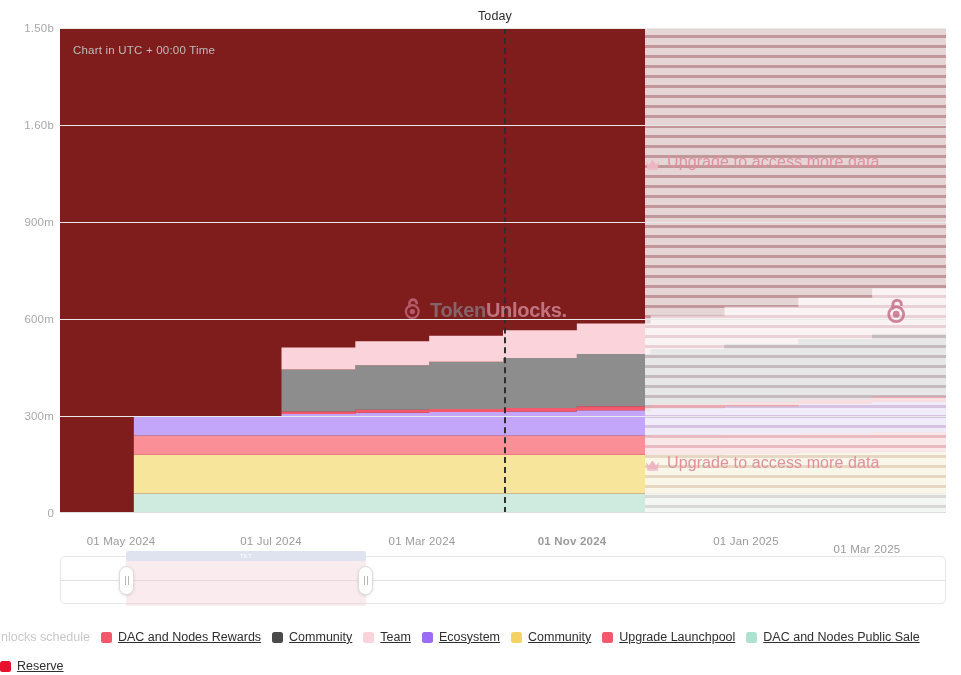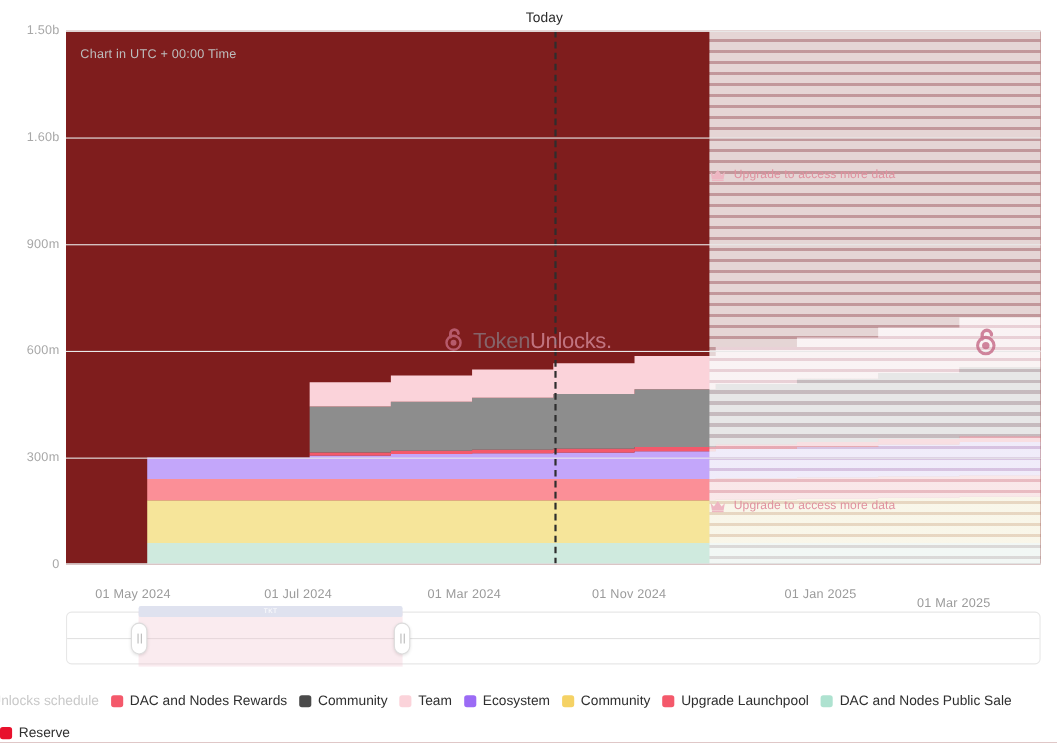--- a/index.html
+++ b/index.html
@@ -134,21 +134,21 @@
       rgba(216,178,190,0.35) 10px
     );
     opacity: .85;
   }
 
   .upgrade-pill {
     position: absolute;
     display: flex;
     align-items: center;
     gap: 7px;
-    font-size: 11px;
+    font-size: 16px;
     color: #e0919f;
     white-space: nowrap;
     letter-spacing: .1px;
     pointer-events: auto;
     cursor: pointer;
   }
   .crown {
     display: inline-block;
     width: 15px;
     height: 12px;
@@ -170,21 +170,21 @@
     left: 402px;
     top: 296px;
     display: flex;
     align-items: center;
     gap: 6px;
     pointer-events: none;
     opacity: .62;
   }
   .wm-text {
     font-size: 20px;
-    font-weight: normal;
+    font-weight: bold;
     letter-spacing: -.3px;
   }
   .wm-a { color: #8a8f98; }
   .wm-b { color: #e9a8bc; }
 
   .wm-badge {
     position: absolute;
     left: 884px;
     top: 296px;
     opacity: .75;
@@ -279,21 +279,21 @@
     gap: 6px;
     cursor: pointer;
     white-space: nowrap;
   }
   .legend-swatch {
     width: 11px;
     height: 11px;
     border-radius: 2.5px;
     flex: none;
   }
-  .legend-label { line-height: 1; }
+  .legend-label { line-height: 1; text-decoration: underline; }
   .legend-break { flex-basis: 100%; height: 0; }
 </style>
 </head>
 <body>
 
 <div id="app">
 
   <div class="today-label">Today</div>
 
   <div class="chart-wrap">
@@ -332,21 +332,21 @@
         <div class="ytick" style="top: 319px;">600m</div>
         <div class="ytick" style="top: 222px;">900m</div>
         <div class="ytick" style="top: 125px;">1.60b</div>
         <div class="ytick" style="top: 28px;">1.50b</div>
       </div>
 
     <div id="xtick-layer">
         <div class="xtick" style="left: 121px;">01 May 2024</div>
         <div class="xtick" style="left: 271px;">01 Jul 2024</div>
         <div class="xtick" style="left: 422px;">01 Mar 2024</div>
-        <div class="xtick" style="left: 572px;">01 Nov 2024</div>
+        <div class="xtick" style="left: 572px; font-weight: bold;">01 Nov 2024</div>
         <div class="xtick" style="left: 702px; margin-left: 44px;">01 Jan 2025</div>
         <div class="xtick" style="left: 867px; margin-top: 8px;">01 Mar 2025</div>
       </div>
 
     <div class="upgrade-pill" id="upgrade-top" style="left:645px;top:153px;">
       <span class="crown">
         <svg width="15" height="12" viewBox="0 0 15 12">
           <path d="M1 3.2 L4 6.4 L7.5 1.4 L11 6.4 L14 3.2 L12.8 10 L2.2 10 Z" fill="#eeb6c2"></path>
           <rect x="2.2" y="10.3" width="10.6" height="1.4" fill="#eeb6c2"></rect>
         </svg>

